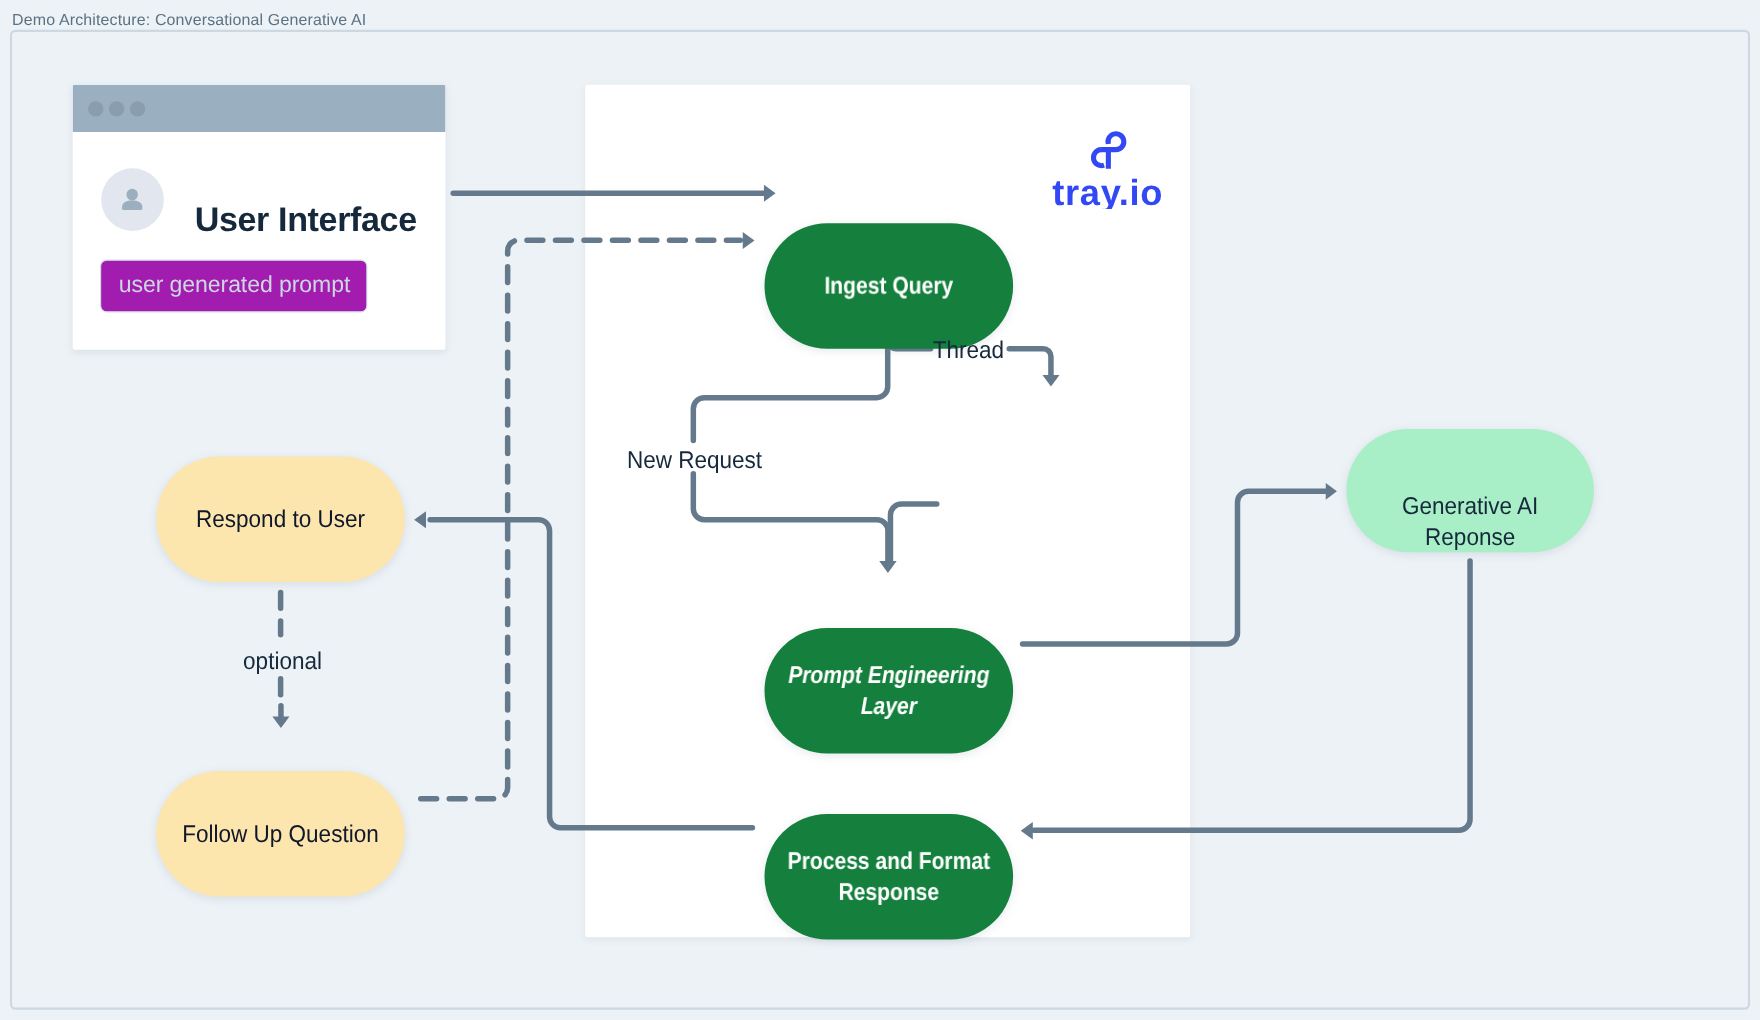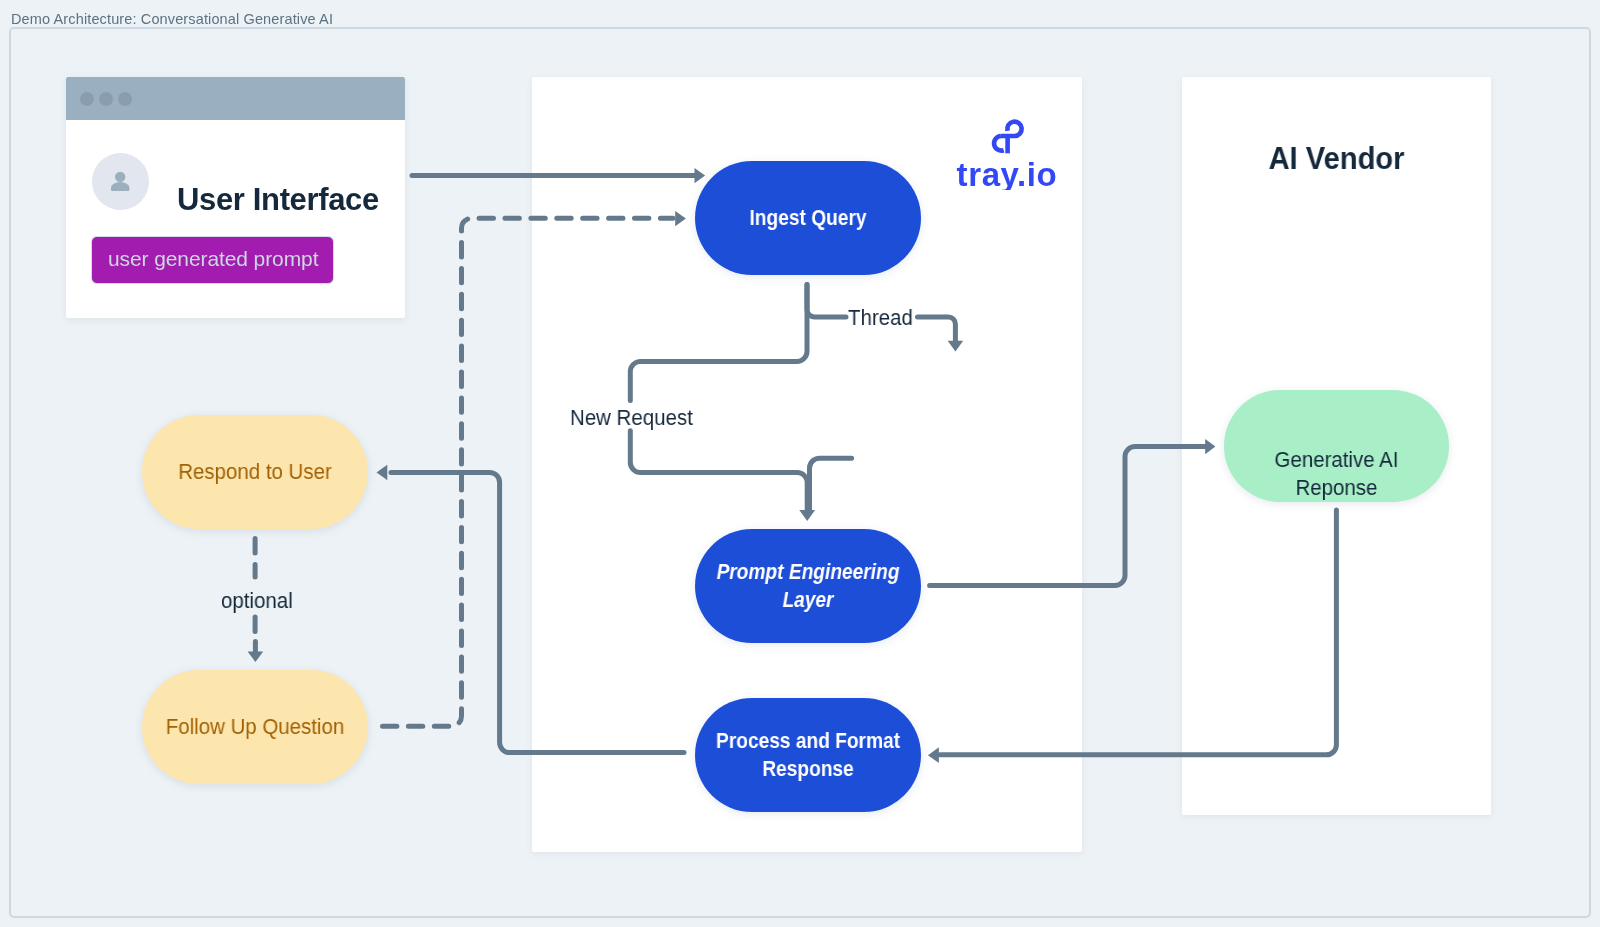--- a/index.html
+++ b/index.html
@@ -35,46 +35,43 @@
             border:1.5px solid #d3dde6;border-radius:6px;box-sizing:border-box;
             background:#a21caf;}
   #ui-input-text{position:absolute;left:16px;top:10px;font-size:21px;color:#ccd8e1;
                  letter-spacing:-.1px;}
 
   
   .node{position:absolute;border-radius:60px;display:flex;align-items:center;
         justify-content:center;text-align:center;line-height:28.2px;font-size:22px;
         box-shadow:0 2px 9px rgba(100,120,140,.16);}
   .node span{display:block;width:100%;}
-  .np{background:#1d4ed8;color:#fff;font-weight:bold;}
+  .np{background:#15803d;color:#fff;font-weight:bold;margin-top:42px;}
   .np span{transform:scaleX(.87);}
-  .no{background:#fde5ae;color:#a16207;}
+  .no{background:#fde5ae;color:#0f172a;}
   .no span{transform:scaleX(.93);}
   .ng{background:#a8eec6;color:#16293c;align-items:flex-end;}
   .ng span{transform:scaleX(.93);}
 
   .elabel{position:absolute;font-size:22px;color:#16293c;
           white-space:nowrap;transform:scaleX(.93);transform-origin:left;}
 
   svg.layer{position:absolute;left:0;top:0;width:1600px;height:927px;pointer-events:none;}
   #logo{position:absolute;left:950px;top:105px;width:120px;height:85px;}
 </style>
 </head>
 <body>
 
 <div id="stage">
 
   <div id="caption">Demo Architecture: Conversational Generative AI</div>
   <div id="frame"></div>
 
   <div class="panel" id="tray-panel"></div>
 
-  <div class="panel" id="vendor-panel">
-    <div id="vendor-title">AI Vendor</div>
-  </div>
 
   <svg id="logo" viewBox="950 105 120 85">
     <g fill="none" stroke="#3348f5" stroke-width="4.6" stroke-linecap="butt">
 
       <path d="M1007.5 127.5 V130.6 A7.2 7.2 0 1 1 1014.6 136 H1000.9"></path>
 
       <path d="M1000.9 136 A7.3 7.3 0 1 0 1003.7 150.2"></path>
 
       <path d="M1007.6 136 V153.3"></path>
     </g>
@@ -138,21 +135,21 @@
     </div>
   <div class="node np" style="left:695px;top:529px;width:226px;height:114px;font-style:italic;">
     <span>Prompt Engineering Layer</span>
     </div>
   <div class="node np" style="left:695px;top:698px;width:226px;height:114px;">
     <span>Process and Format Response</span>
     </div>
   <div class="node no" style="left:142px;top:415px;width:226px;height:114px;">
     <span>Respond to User</span>
     </div>
-  <div class="node no" style="left:142px;top:670px;width:226px;height:114px;">
+  <div class="node no" style="left:142px;top:701px;width:226px;height:114px;">
     <span>Follow Up Question</span>
     </div>
   <div class="node ng" style="left:1224px;top:390px;width:225px;height:112px;">
     <span>Generative AI Reponse</span>
     </div>
 
   <div class="elabel" style="left:848px;top:305px;">Thread</div>
   <div class="elabel" style="left:570px;top:405px;">New Request</div>
   <div class="elabel" style="left:220.5px;top:588px;">optional</div>
 

